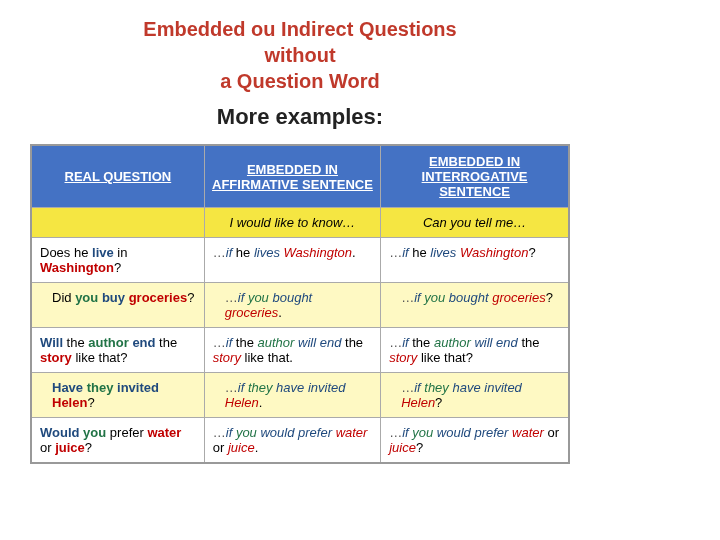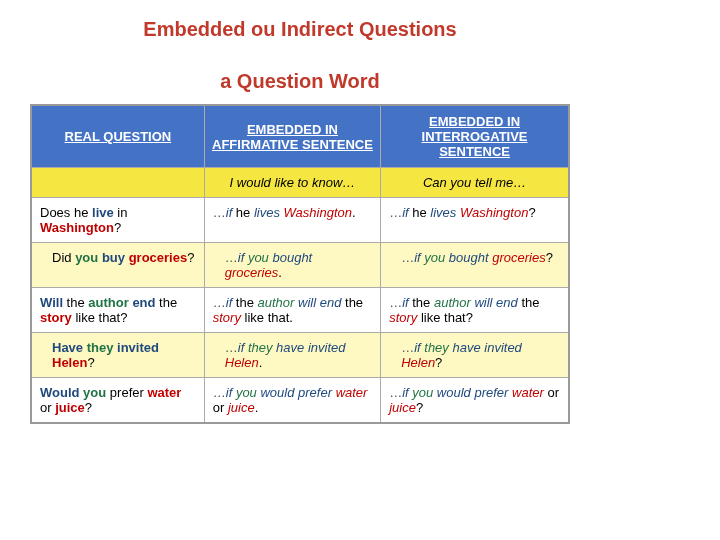--- a/index.html
+++ b/index.html
@@ -78,23 +78,24 @@
     .if-green { color: #217346; font-style: italic; }
     .if-red { color: #c00000; font-style: italic; }
     .dots { color: #555; }
   </style>
 </head>
 <body>
 
 <div class="page">
   <div class="title">
     <span>Embedded ou Indirect Questions</span><br>
-    <br>
+    <span>without</span><br>
     <span>a Question Word</span>
   </div>
+  <div class="subtitle">More examples:</div>
 
   <table>
     <thead>
       <tr>
         <th>REAL QUESTION</th>
         <th>EMBEDDED IN<br>AFFIRMATIVE SENTENCE</th>
         <th>EMBEDDED IN<br>INTERROGATIVE SENTENCE</th>
       </tr>
     </thead>
     <tbody>

